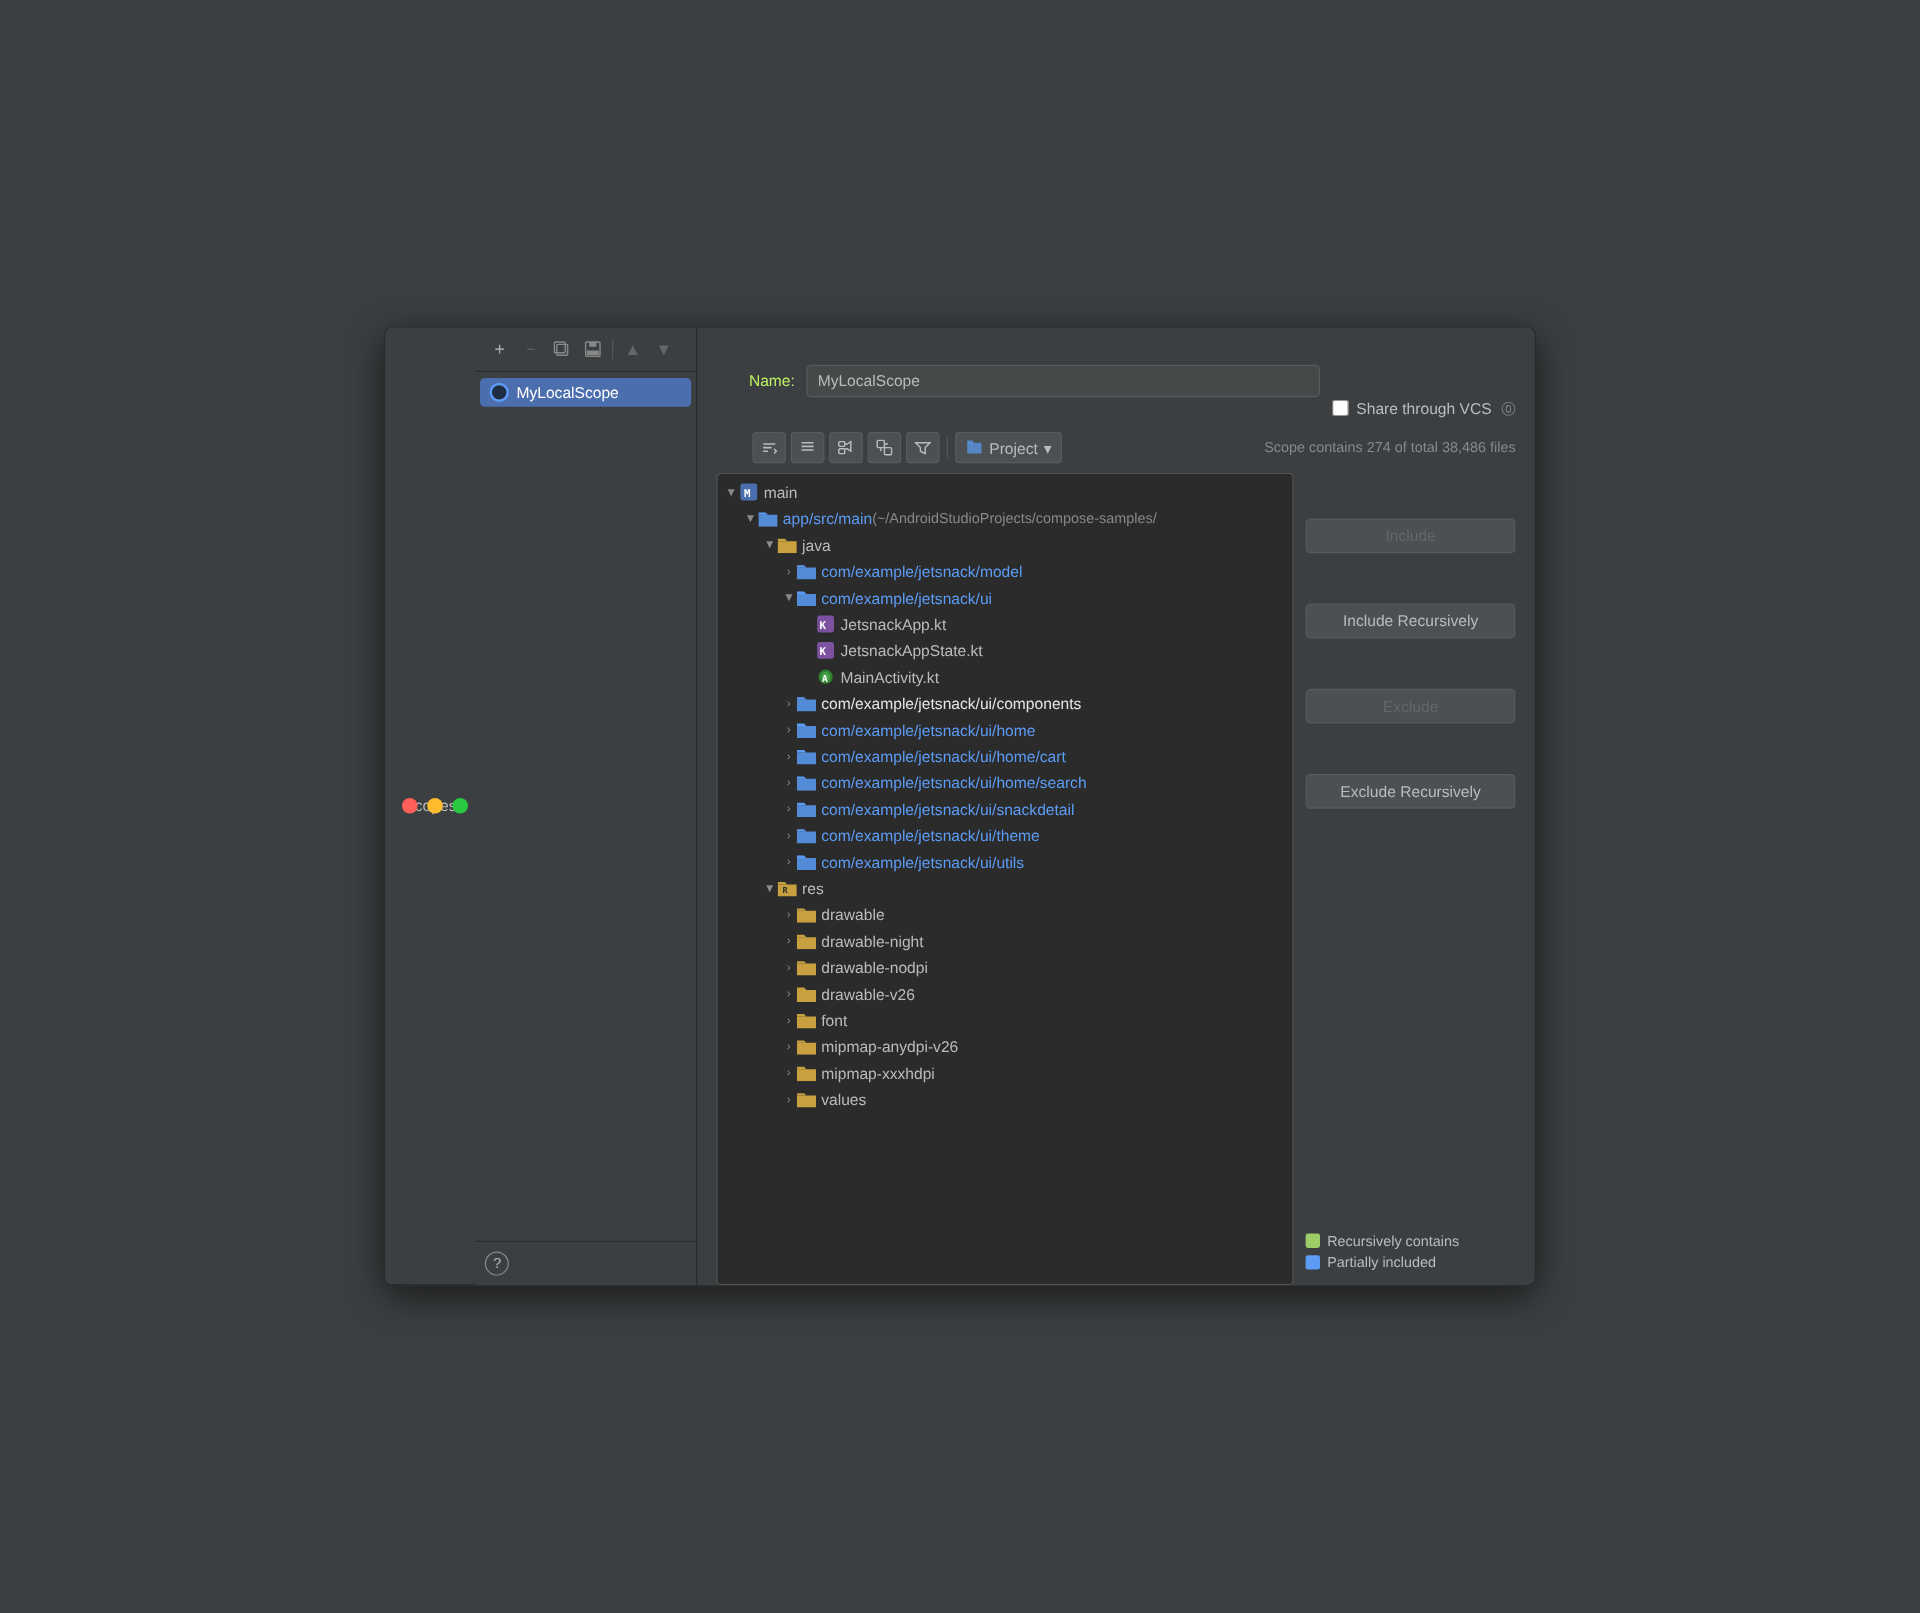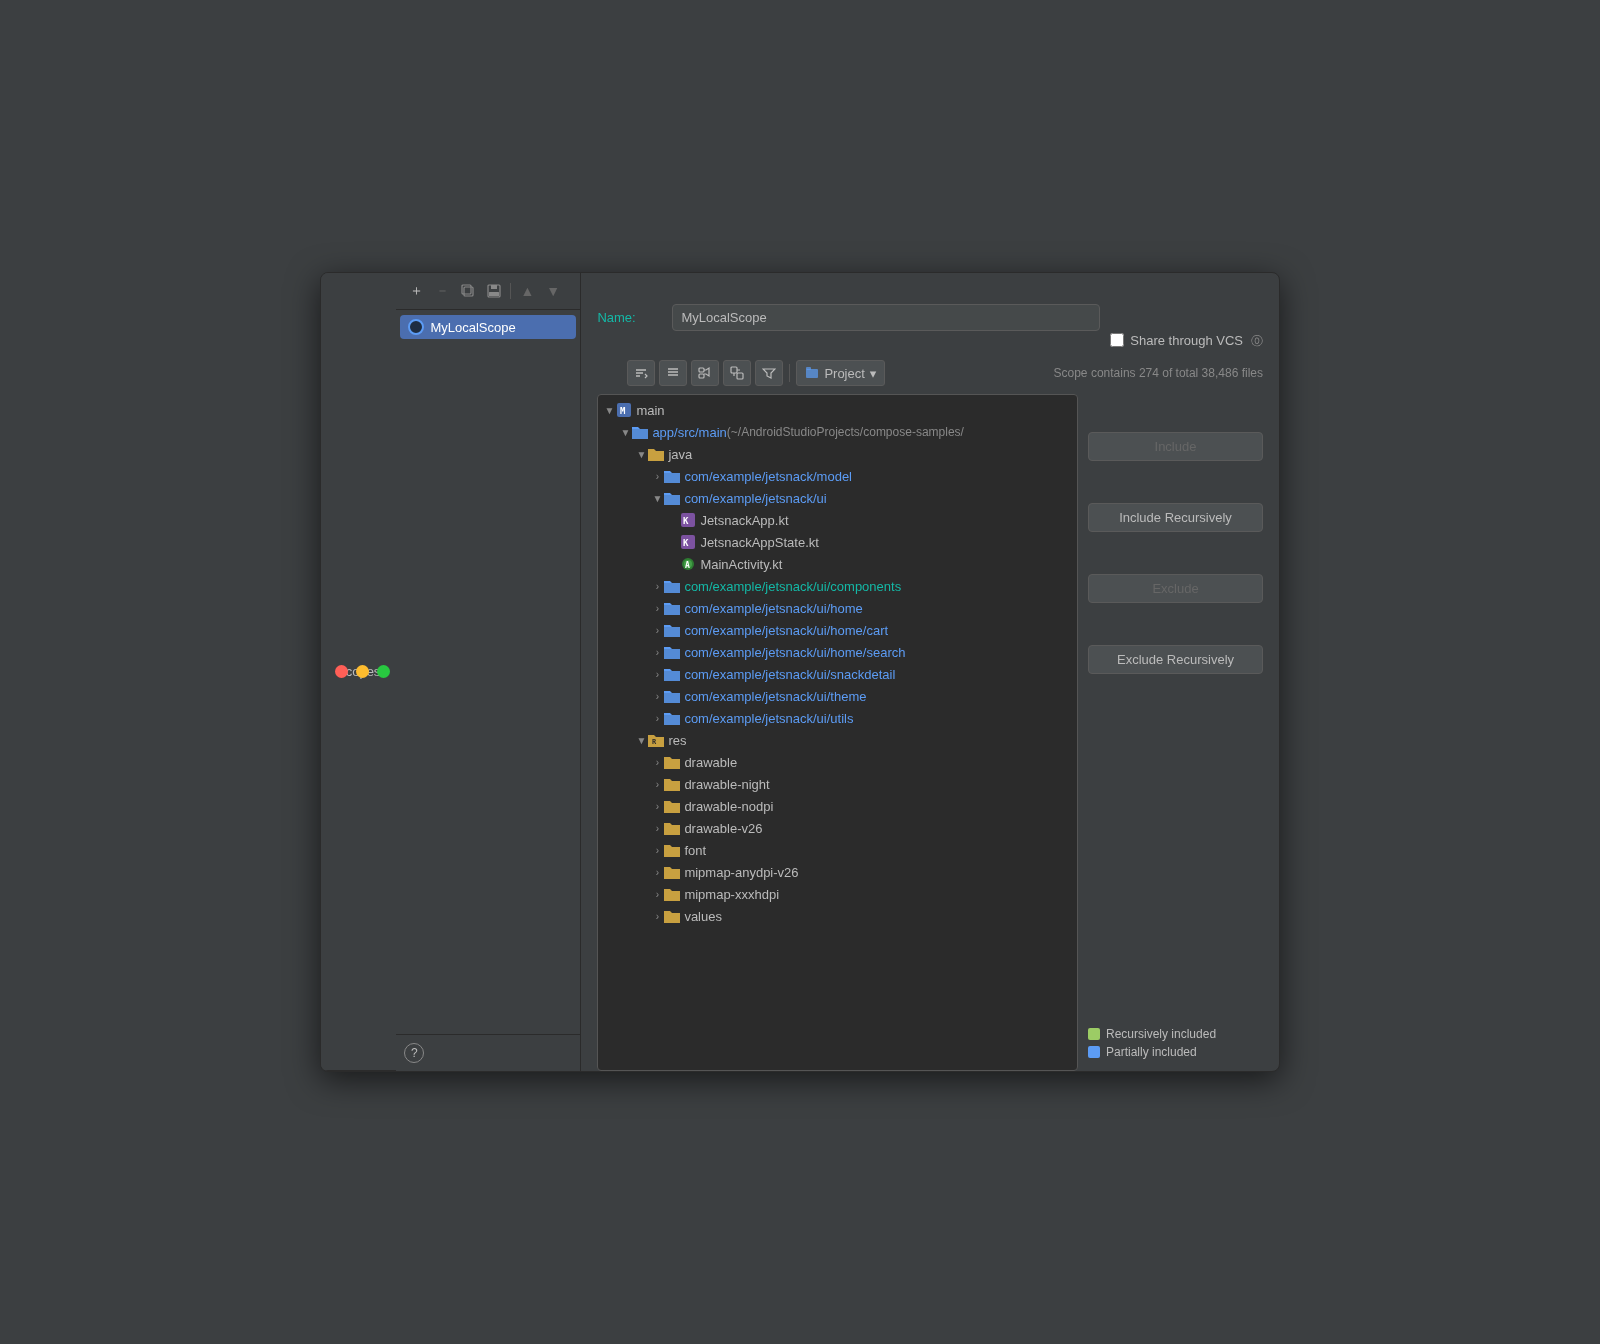--- a/index.html
+++ b/index.html
@@ -141,22 +141,23 @@
       flex-direction: column;
       padding: 12px 16px 0 16px;
     }
     .field-row {
       display: flex;
       align-items: center;
       margin-bottom: 10px;
       gap: 10px;
     }
     .field-label {
-      color: #14b8a6;
+      color: #bef264;
       width: 65px;
+      text-align: right;
       flex-shrink: 0;
     }
     .field-input {
       flex: 1;
       background: #45494a;
       border: 1px solid #5a5a5a;
       border-radius: 4px;
       color: #bbbbbb;
       padding: 5px 8px;
       font-size: 13px;
@@ -592,21 +593,21 @@
               <span class="tree-indent"></span>
               <span class="tree-indent"></span>
               <span class="tree-indent"></span>
               <span class="tree-arrow">›</span>
               <span class="tree-icon">
                 <svg width="16" height="13" viewBox="0 0 16 13" fill="none">
         <path d="M0 3h16v10H0z" rx="1" fill="#5c9cf5" opacity="0.85"></path>
         <path d="M0 1h6l2 2H0z" fill="#5c9cf5"></path>
       </svg>
               </span>
-              <span class="node-text" style="color:#14b8a6">com/example/jetsnack/ui/components</span>
+              <span class="node-text" style="color:#e5e5e5">com/example/jetsnack/ui/components</span>
             </div>
             <div class="tree-node">
               <span class="tree-indent"></span>
               <span class="tree-indent"></span>
               <span class="tree-indent"></span>
               <span class="tree-arrow">›</span>
               <span class="tree-icon">
                 <svg width="16" height="13" viewBox="0 0 16 13" fill="none">
         <path d="M0 3h16v10H0z" rx="1" fill="#5c9cf5" opacity="0.85"></path>
         <path d="M0 1h6l2 2H0z" fill="#5c9cf5"></path>
@@ -800,21 +801,21 @@
 
         <div class="actions-panel">
           <button class="action-btn disabled">Include</button>
           <button class="action-btn">Include Recursively</button>
           <button class="action-btn disabled">Exclude</button>
           <button class="action-btn">Exclude Recursively</button>
 
           <div class="legend-area">
             <div class="legend-item">
               <div class="legend-color" style="background:#9ccc65"></div>
-              <span class="legend-text">Recursively included</span>
+              <span class="legend-text">Recursively contains</span>
             </div>
             <div class="legend-item">
               <div class="legend-color" style="background:#5c9cf5"></div>
               <span class="legend-text">Partially included</span>
             </div>
           </div>
         </div>
       </div>
     </div>
   </div>

